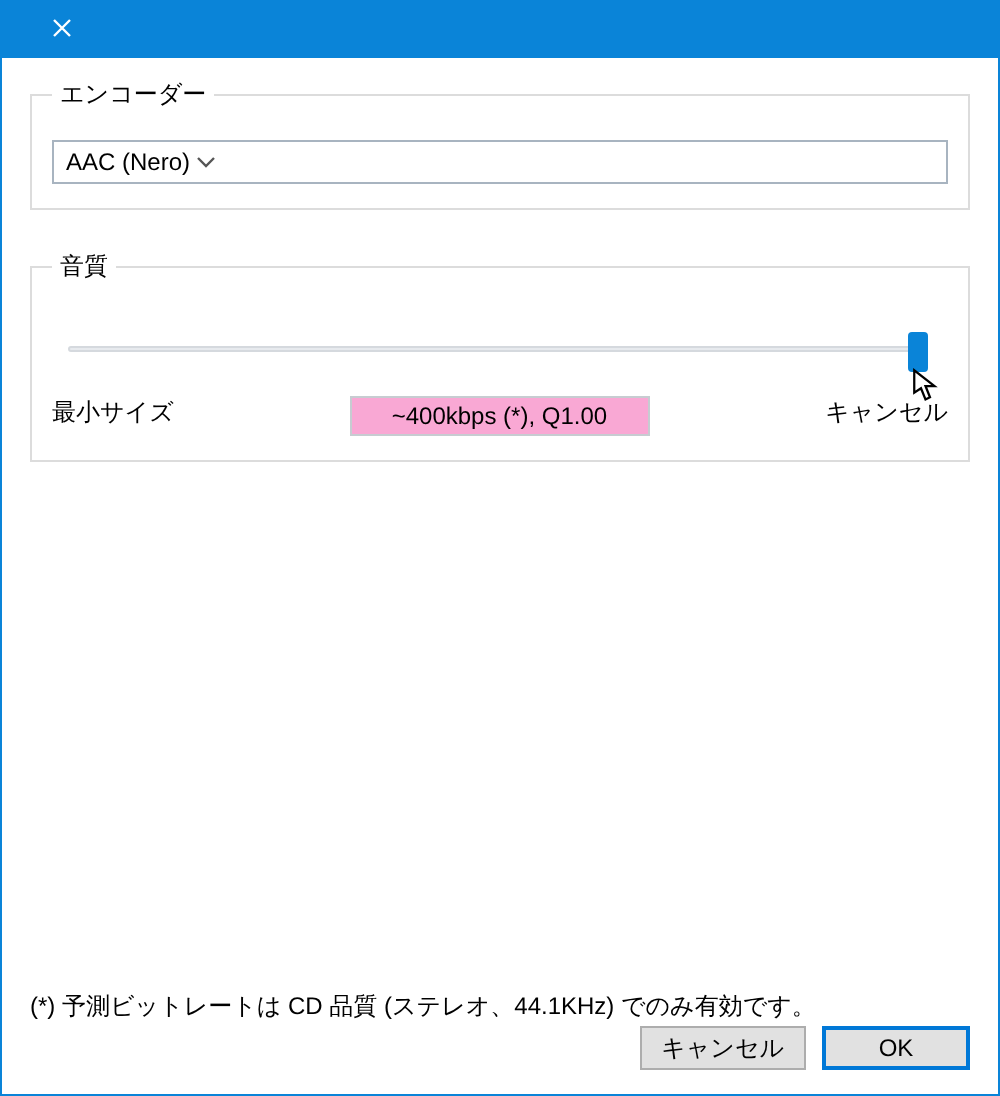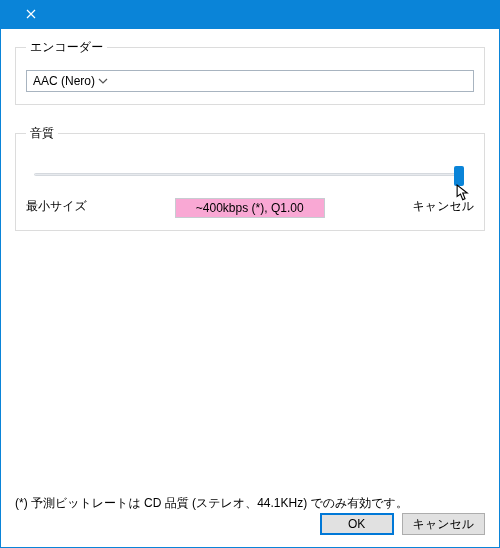--- a/index.html
+++ b/index.html
@@ -193,22 +193,22 @@
       <div class="labels-row">
         <span class="left">最小サイズ</span>
         <span class="bitrate-box">~400kbps (*), Q1.00</span>
         <span class="right">キャンセル</span>
       </div>
     </fieldset>
 
     <div class="footnote">(*) 予測ビットレートは CD 品質 (ステレオ、44.1KHz) でのみ有効です。</div>
 
     <div class="button-row">
+      <div class="btn">
+        <span>キャンセル</span>
+      </div>
       <div class="btn default">
         <span>OK</span>
       </div>
-      <div class="btn">
-        <span>キャンセル</span>
-      </div>
     </div>
 
   </div>
 </div>
 
 </body></html>

